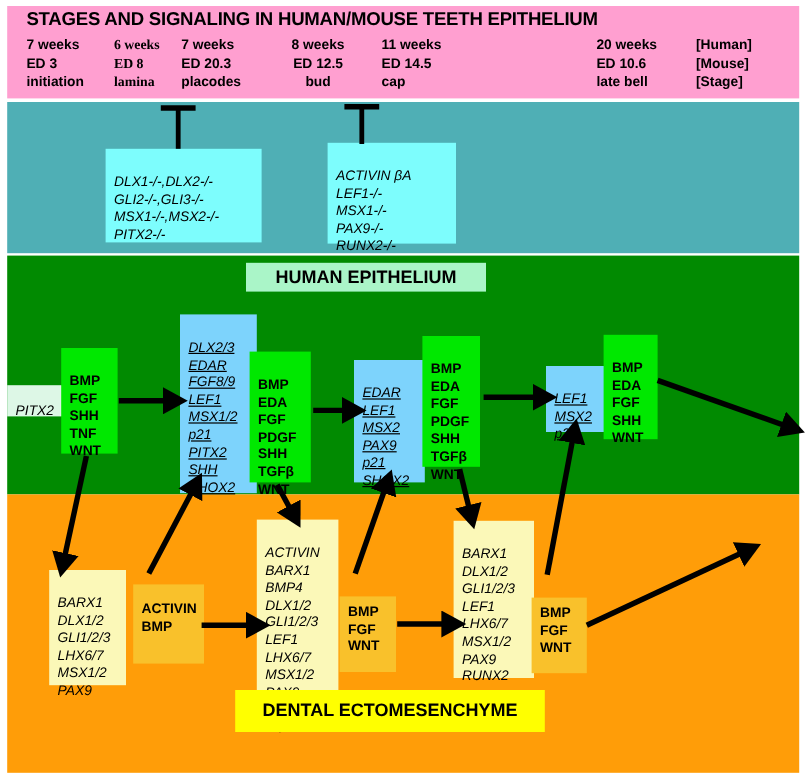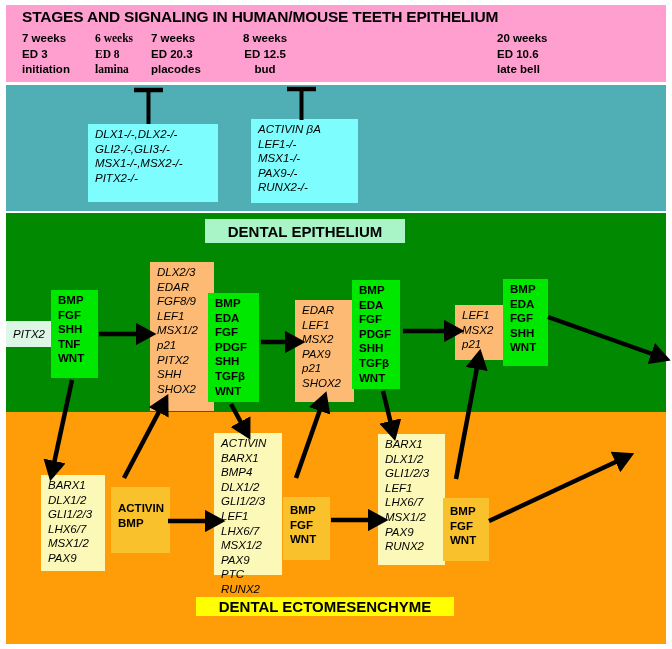--- a/index.html
+++ b/index.html
@@ -36,40 +36,40 @@
     position:absolute;
     font-size:15px;font-weight:bold;color:#000;
     text-align:center;white-space:nowrap;
     display:flex;align-items:center;justify-content:center;
   }
   #banner-epithelium{
     left:205px;top:219px;width:200px;height:24px;
     background:#AAF5C8;
   }
   #banner-mesenchyme{
-    left:196px;top:597px;width:258px;height:19px;
+    left:196px;top:575px;width:258px;height:35px;
     background:#FFFF00;
   }
 
   
   .gbox{
     position:absolute;
     box-sizing:border-box;
-    padding:3px 6px 3px 7px;
+    padding:21px 6px 3px 7px;
     font-size:11.5px;
     line-height:14.6px;
     color:#000;
     white-space:nowrap;
   }
   .gbox div{white-space:nowrap;}
   .italic{font-style:italic;}
 
   
   .c-cyan{background:#7DFDFD;}
-  .c-paleg{background:#fdba74;}
+  .c-paleg{background:#7dd3fc;text-decoration:underline;}
   .c-brightg{background:#00E800;font-weight:bold;}
   .c-palewhite{background:#DDF7E6;}
   .c-cream{background:#FBF8B8;}
   .c-gold{background:#F9C12B;font-weight:bold;}
 
   
   #arrows{position:absolute;left:0;top:0;width:672px;height:649px;pointer-events:none;}
 </style>
 </head>
 <body>
@@ -96,42 +96,52 @@
   <div class="stage-col" style="left:151px;">
     <div>7 weeks</div>
     <div>ED 20.3</div>
     <div>placodes</div>
   </div>
   <div class="stage-col" style="left:243px;text-align:center;">
     <div>8 weeks</div>
     <div>ED 12.5</div>
     <div>bud</div>
   </div>
+  <div class="stage-col" style="left:318px;">
+    <div>11 weeks</div>
+    <div>ED 14.5</div>
+    <div>cap</div>
+  </div>
   <div class="stage-col" style="left:497px;">
     <div>20 weeks</div>
     <div>ED 10.6</div>
     <div>late bell</div>
+  </div>
+  <div class="stage-col" style="left:580px;">
+    <div>[Human]</div>
+    <div>[Mouse]</div>
+    <div>[Stage]</div>
   </div>
 
   <div class="gbox c-cyan italic" style="left:88px;top:124px;width:130px;height:78px;">
     <div>DLX1-/-,DLX2-/-</div>
     <div>GLI2-/-,GLI3-/-</div>
     <div>MSX1-/-,MSX2-/-</div>
     <div>PITX2-/-</div>
   </div>
 
-  <div class="gbox c-cyan italic" style="left:251px;top:119px;width:107px;height:84px;">
+  <div class="gbox c-cyan italic" style="left:273px;top:119px;width:107px;height:84px;">
     <div>ACTIVIN βA</div>
     <div>LEF1-/-</div>
     <div>MSX1-/-</div>
     <div>PAX9-/-</div>
     <div>RUNX2-/-</div>
   </div>
 
-  <div class="banner" id="banner-epithelium">DENTAL EPITHELIUM</div>
+  <div class="banner" id="banner-epithelium">HUMAN EPITHELIUM</div>
 
   <div class="gbox c-palewhite italic" style="left:6px;top:321px;width:60px;height:26px;display:flex;align-items:center;">
     <div>PITX2</div>
   </div>
 
   <div class="gbox c-brightg" style="left:51px;top:290px;width:47px;height:88px;">
     <div>BMP</div>
     <div>FGF</div>
     <div>SHH</div>
     <div>TNF</div>

